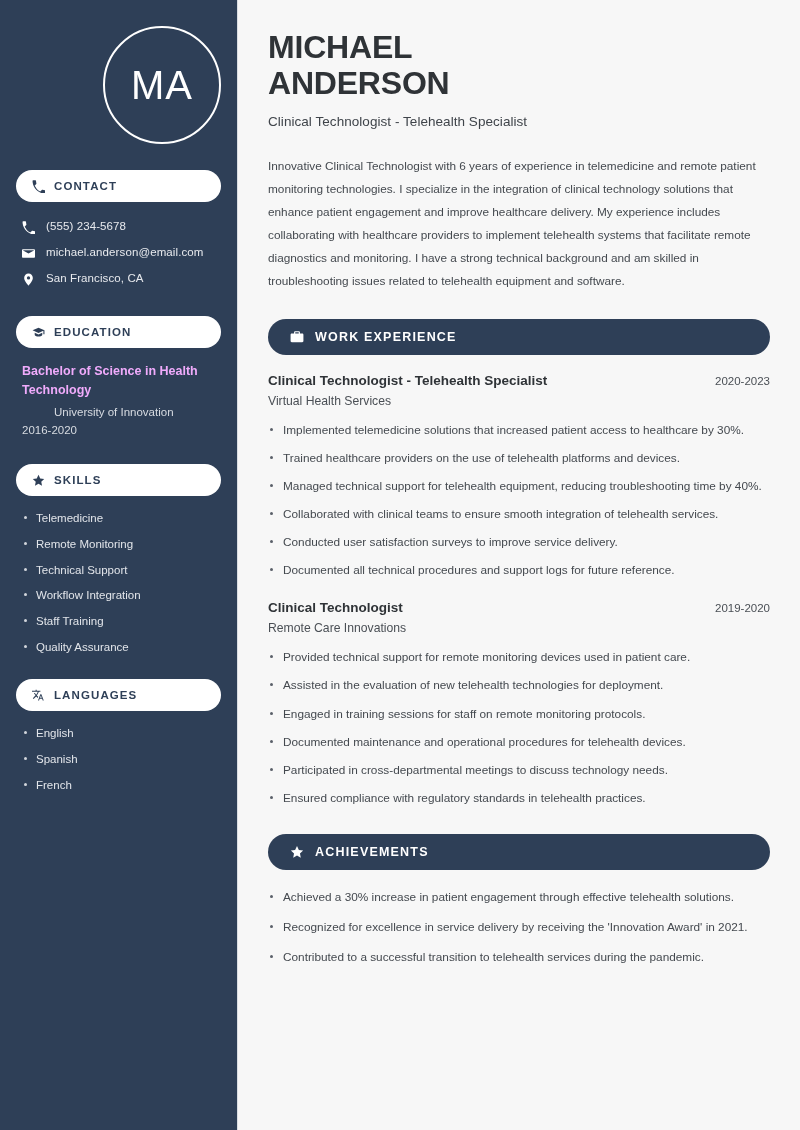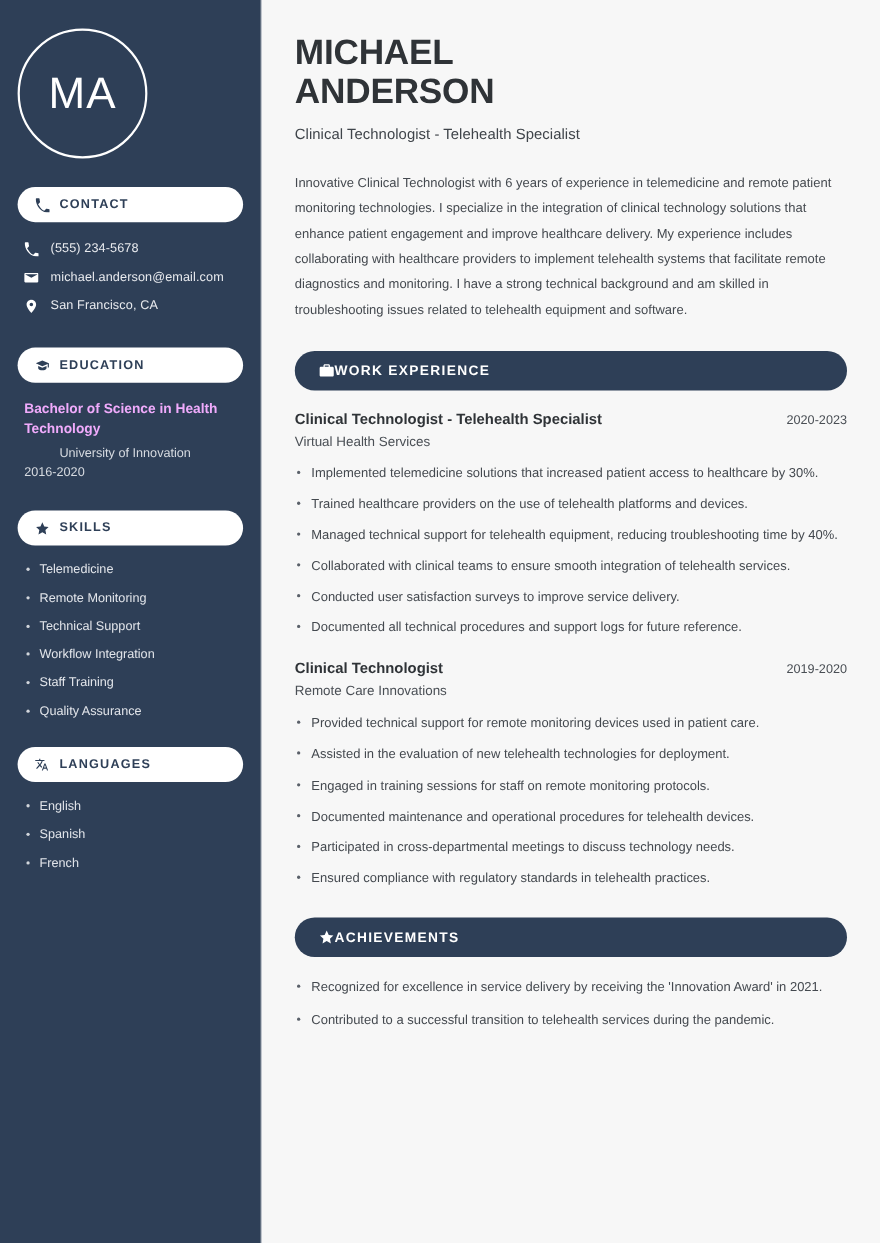--- a/index.html
+++ b/index.html
@@ -20,21 +20,21 @@
   
   .sidebar {
     width:238px;
     flex:0 0 238px;
     background:#2e3f57;
     border-right:1px solid #d9dde2;
     padding:0 16px;
     color:#ffffff;
   }
   .avatar-wrap {
-    display:flex; justify-content:flex-start;
+    display:flex; justify-content:flex-end;
     margin-top:26px; margin-bottom:26px;
   }
   .avatar {
     width:118px; height:118px;
     border-radius:50%;
     border:2px solid #ffffff;
     display:flex; align-items:center; justify-content:center;
   }
   .avatar-initials {
     font-size:40px;
@@ -132,20 +132,21 @@
   }
 
   .sec-bar {
     margin-top:26px;
     margin-bottom:18px;
     background:#2e3f57;
     border-radius:22px;
     height:36px;
     display:flex;
     align-items:center;
+    gap:11px;
     padding:0 22px;
   }
   .sec-bar svg { width:14px; height:14px; fill:#ffffff; display:block; }
   .sec-bar .sec-label {
     color:#ffffff;
     font-size:12.5px;
     font-weight:700;
     letter-spacing:1.2px;
     text-transform:uppercase;
   }
@@ -348,18 +349,19 @@
     <div class="sec-bar">
       <span>
         <svg viewBox="0 0 24 24">
             <path d="M12 1.5l3.2 6.9 7.3.9-5.4 5.1 1.4 7.4L12 18l-6.5 3.8 1.4-7.4L1.5 9.3l7.3-.9L12 1.5z"></path>
           </svg>
       </span>
       <span class="sec-label">ACHIEVEMENTS</span>
     </div>
 
     <ul class="bullets ach-bullets">
+      <li>Achieved a 30% increase in patient engagement through effective telehealth solutions.</li>
       <li>Recognized for excellence in service delivery by receiving the 'Innovation Award' in 2021.</li>
       <li>Contributed to a successful transition to telehealth services during the pandemic.</li>
     </ul>
 
   </main>
 </div>
 
 </body></html>

